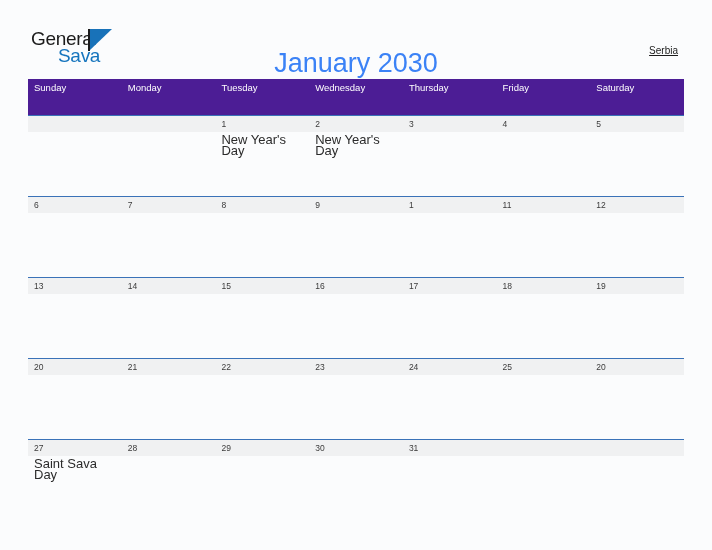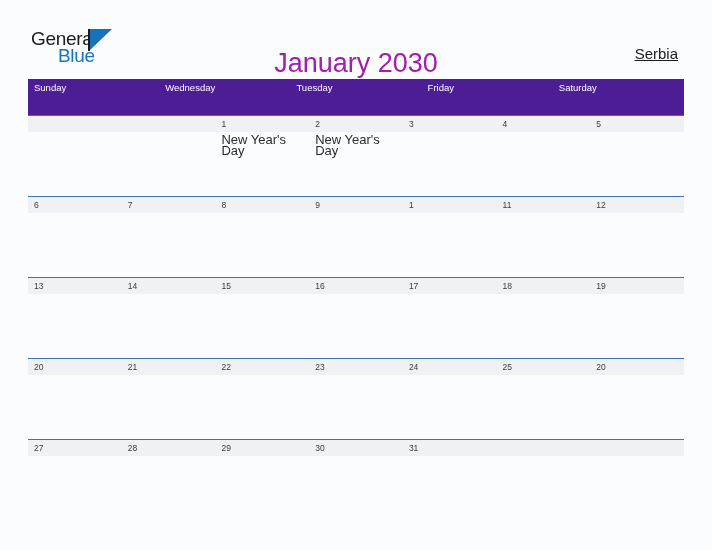--- a/index.html
+++ b/index.html
@@ -73,29 +73,29 @@
   }
 
   .month-title {
     position: absolute;
     left: 0;
     right: 0;
     top: 30px;
     text-align: center;
     font-size: 27px;
     font-weight: normal;
-    color: #a21caf;
+    color: #3b82f6;
     letter-spacing: 0px;
   }
 
   .country-label {
     position: absolute;
     right: 34px;
     top: 45px;
-    font-size: 15px;
+    font-size: 10px;
     color: #1b1b1b;
     text-decoration: underline;
   }
 
   
   .calendar {
     position: absolute;
     left: 28px;
     top: 79px;
     width: 656px;
@@ -155,35 +155,37 @@
 <body>
 
 <div class="page-header">
 
   <div class="brand">
     <span class="brand-general">General</span>
     <span class="brand-mark">
       <span class="bar"></span>
       <span class="tri"></span>
     </span>
-    <span class="brand-blue">Blue</span>
+    <span class="brand-blue">Sava</span>
   </div>
 
   <h1 class="month-title">January 2030</h1>
 
   <div class="country-label">Serbia</div>
 
 </div>
 
 <div class="calendar">
 
   <div class="weekday-header">
     <div class="weekday-cell">Sunday</div>
+    <div class="weekday-cell">Monday</div>
+    <div class="weekday-cell">Tuesday</div>
     <div class="weekday-cell">Wednesday</div>
-    <div class="weekday-cell">Tuesday</div>
+    <div class="weekday-cell">Thursday</div>
     <div class="weekday-cell">Friday</div>
     <div class="weekday-cell">Saturday</div>
   </div>
 
   <div class="week-row">
     <div class="week-band">
       <div class="day-num-cell"></div>
       <div class="day-num-cell"></div>
       <div class="day-num-cell">1</div>
       <div class="day-num-cell">2</div>
@@ -268,20 +270,21 @@
     <div class="week-band">
       <div class="day-num-cell">27</div>
       <div class="day-num-cell">28</div>
       <div class="day-num-cell">29</div>
       <div class="day-num-cell">30</div>
       <div class="day-num-cell">31</div>
       <div class="day-num-cell"></div>
       <div class="day-num-cell"></div>
     </div>
     <div class="week-body">
+      <div class="day-evt-cell">Saint Sava Day</div>
       <div class="day-evt-cell"></div>
       <div class="day-evt-cell"></div>
       <div class="day-evt-cell"></div>
       <div class="day-evt-cell"></div>
       <div class="day-evt-cell"></div>
       <div class="day-evt-cell"></div>
     </div>
   </div>
 
 </div>

